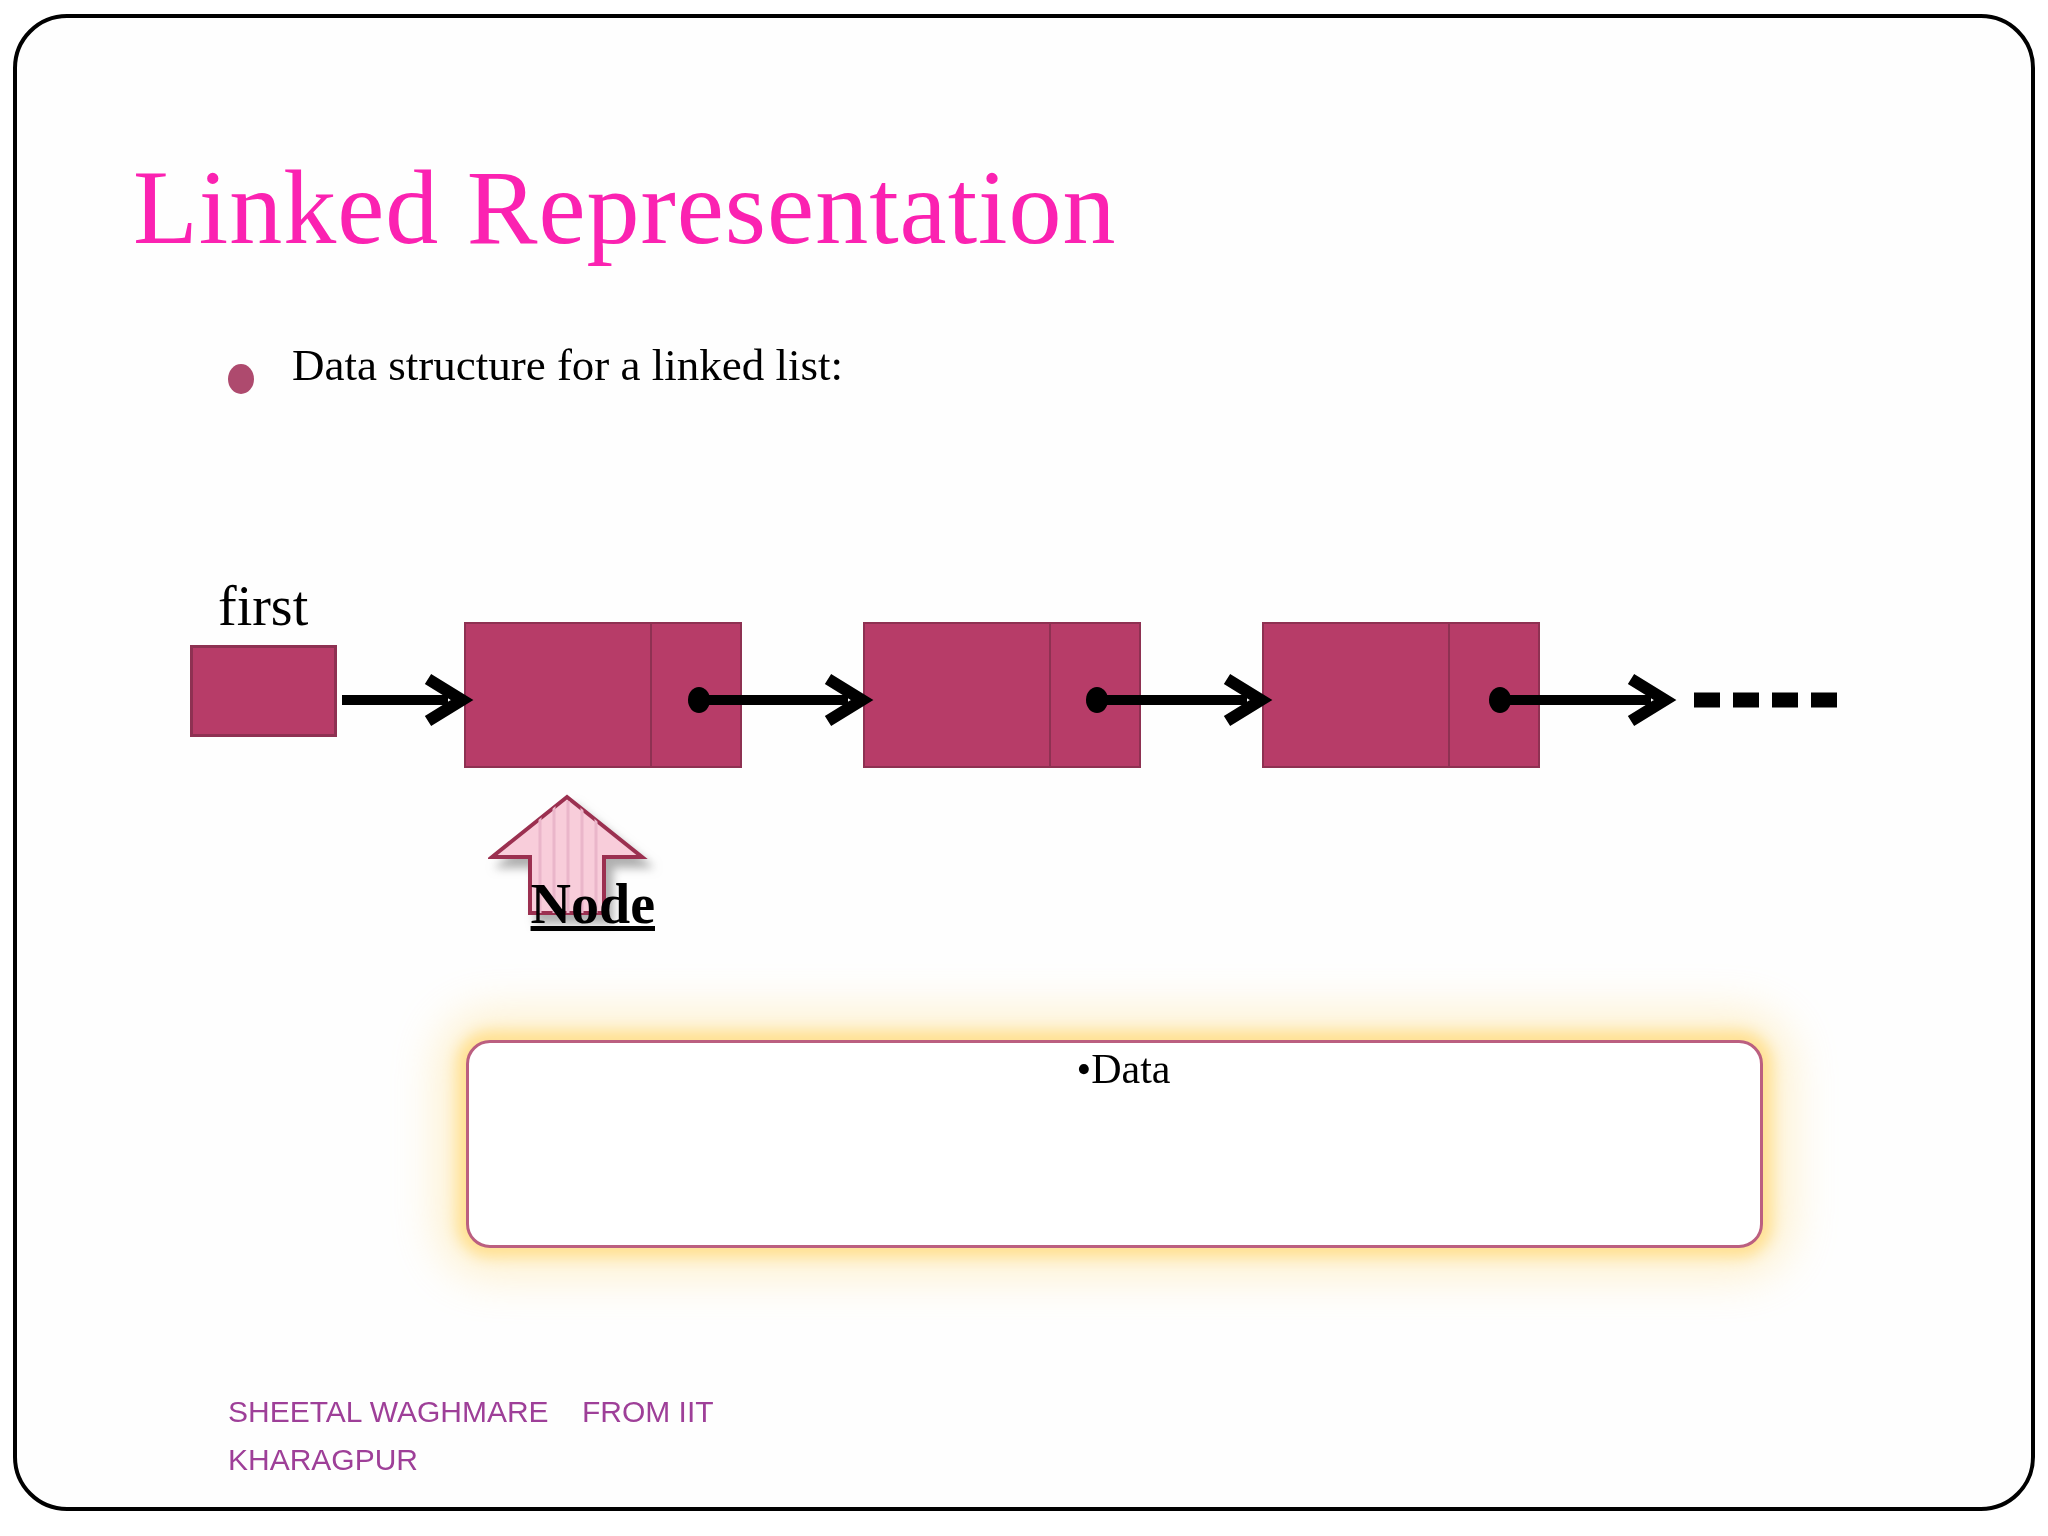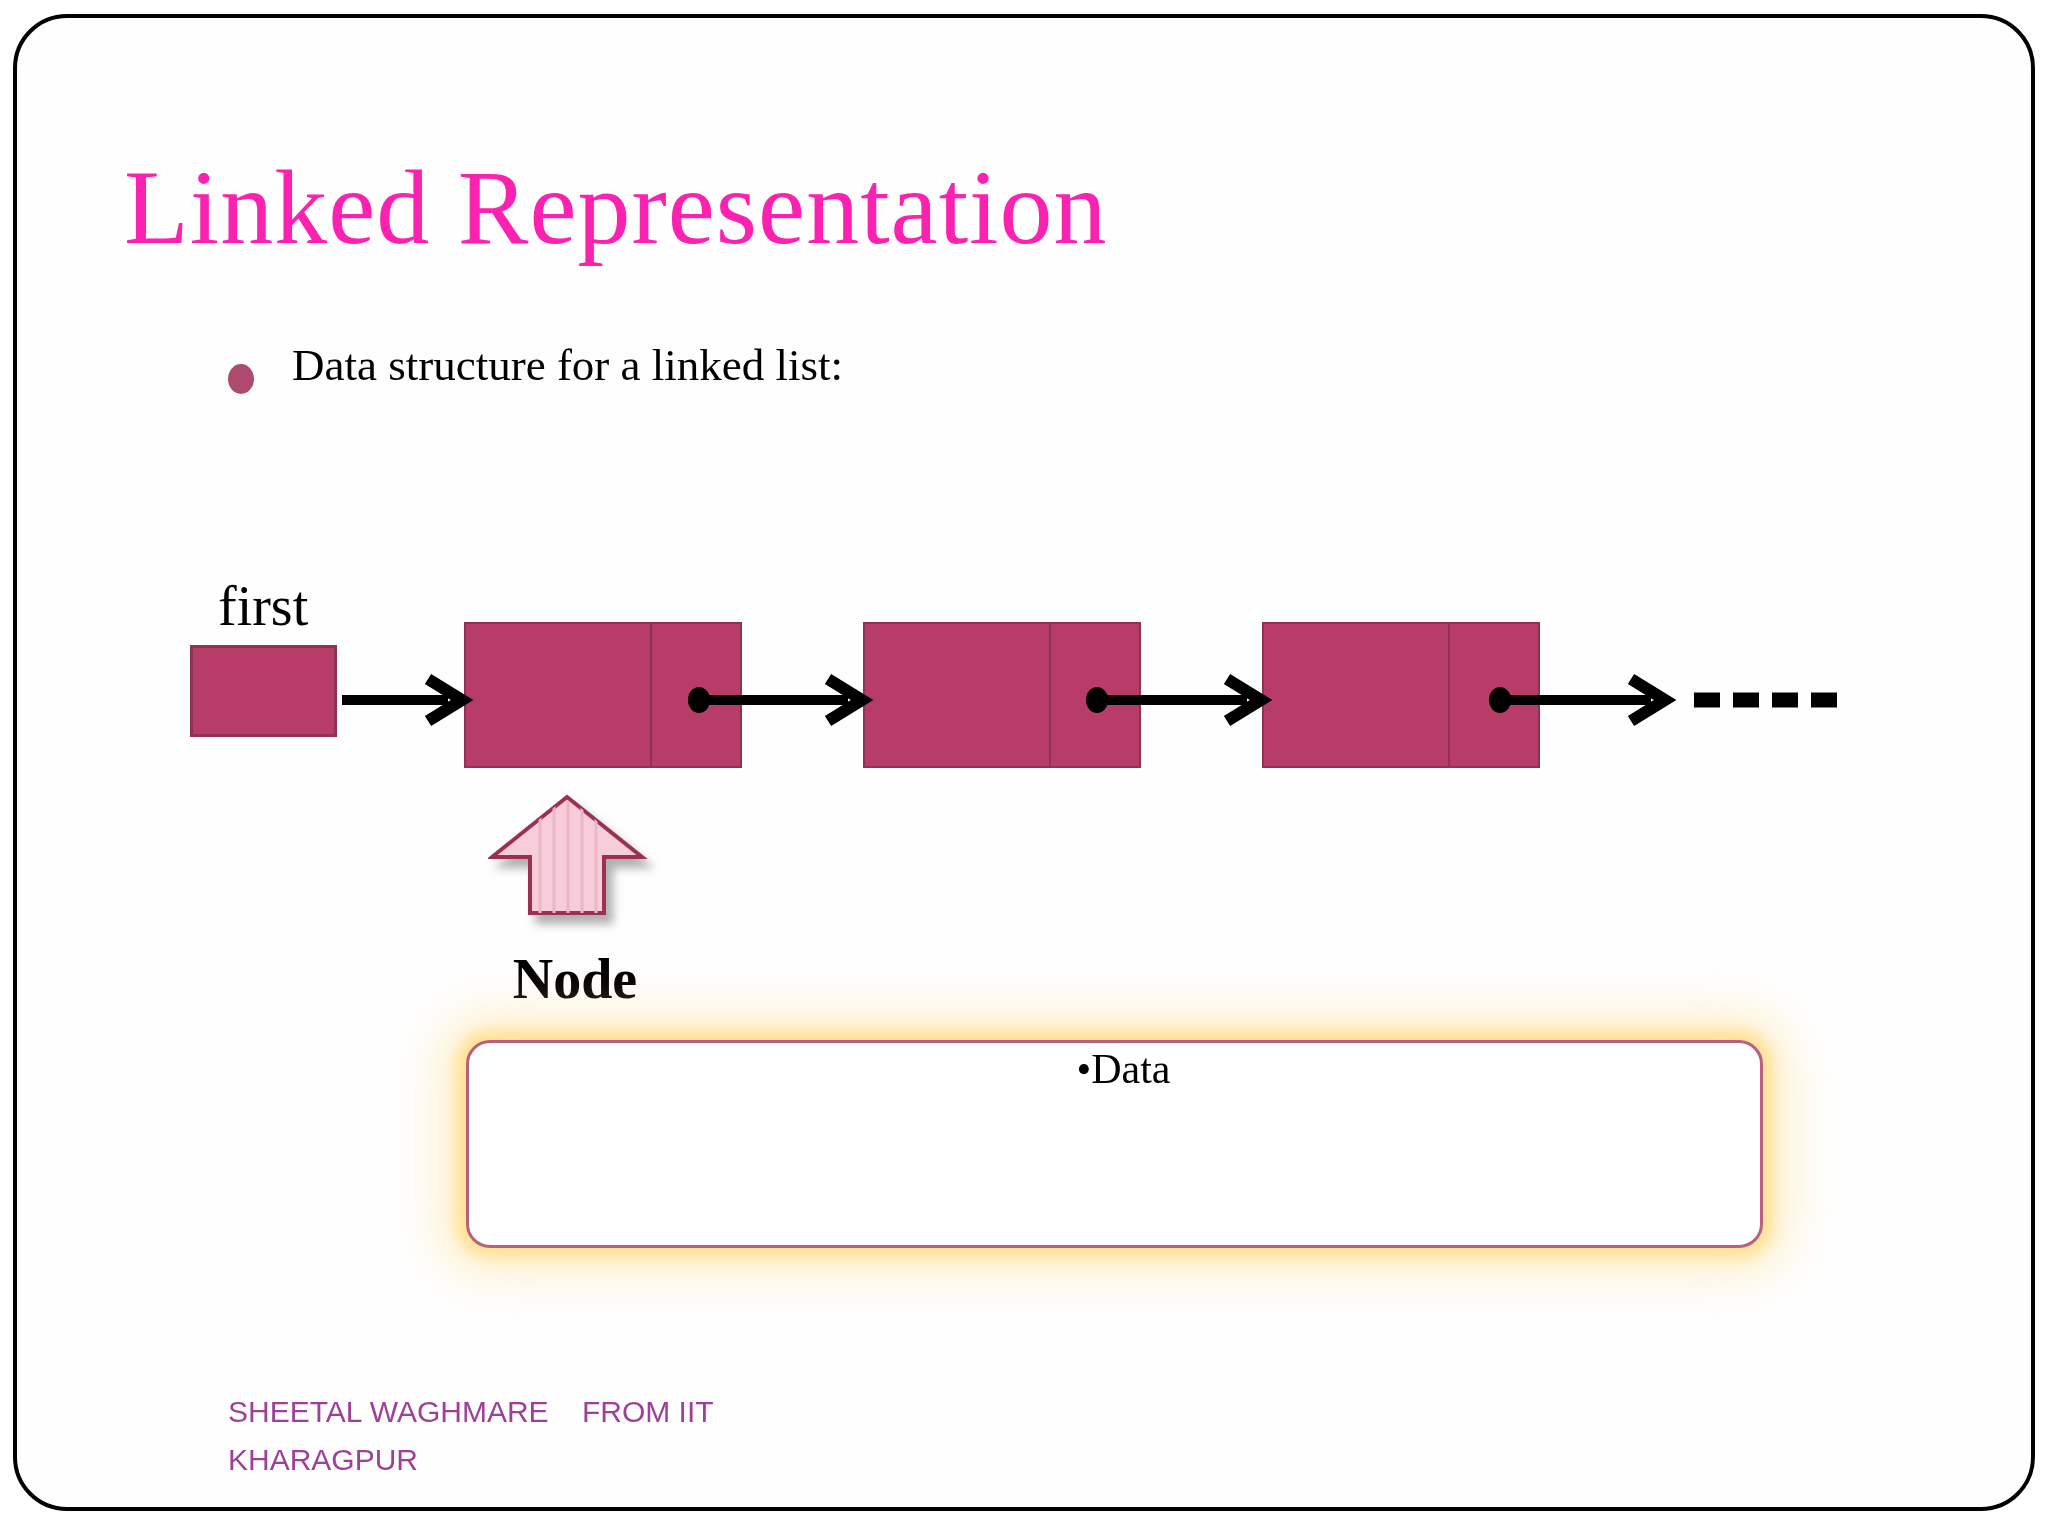--- a/index.html
+++ b/index.html
@@ -2,31 +2,31 @@
 <html style="--c-title: #fb22b1; --c-text: #000000; --c-bullet-dot: #ae4a6e; --c-box-fill: #b73c68; --c-box-border: #8e3152; --c-arrow: #000000; --c-block-arrow-fill: #f8cdda; --c-block-arrow-stripe: #eab6ca; --c-block-arrow-border: #9b3050; --c-callout-border: #bb5f80; --c-callout-glow: #ffe193; --c-footer: #9e3f98; --c-slide-border: #000000;"><head>
 <meta charset="utf-8">
 <style>
   html,body{margin:0;padding:0;background:#ffffff;}
   .page{position:relative;width:2048px;height:1536px;background:#ffffff;overflow:hidden;
         font-family:"Liberation Serif",serif;color:var(--c-text);}
   
   .slide-frame{position:absolute;left:13px;top:14px;width:2022px;height:1497px;
         border:4px solid var(--c-slide-border);border-radius:54px;background:#fefefe;box-sizing:border-box;}
   
-  .title{position:absolute;left:124px;top:150px;margin:0;font-weight:normal;
+  .title{position:absolute;left:133px;top:150px;margin:0;font-weight:normal;
         font-size:106px;line-height:1.1;color:var(--c-title);letter-spacing:1px;white-space:nowrap;}
   
   .bullet-row{position:absolute;left:228px;top:338px;display:flex;align-items:flex-start;}
   .bullet-dot{width:26px;height:30px;border-radius:50%;background:var(--c-bullet-dot);
         margin-top:26px;flex:0 0 auto;}
   .bullet-text{margin-left:38px;font-size:45px;line-height:1.2;white-space:nowrap;}
   
   .first-label{position:absolute;left:218px;top:574px;font-size:56px;}
-  .node-label{position:absolute;left:495px;top:947px;width:160px;text-align:center;
-        font-size:56px;font-weight:bold;}
+  .node-label{position:absolute;left:495px;top:872px;width:160px;text-align:right;
+        font-size:56px;font-weight:bold;text-decoration:underline;}
   
   .first-box{position:absolute;left:190px;top:645px;width:147px;height:92px;box-sizing:border-box;
         background:var(--c-box-fill);border:3px solid var(--c-box-border);}
   .node{position:absolute;top:622px;width:278px;height:146px;box-sizing:border-box;
         background:var(--c-box-fill);border:2px solid var(--c-box-border);}
   .node-1{left:464px;} .node-2{left:863px;} .node-3{left:1262px;}
   .node-divider{position:absolute;left:67%;top:0;width:2px;height:100%;background:var(--c-box-border);}
   
   .diagram-arrows{position:absolute;left:0;top:560px;width:2048px;height:380px;}
   .al{stroke:var(--c-arrow);stroke-width:10;fill:none;}

